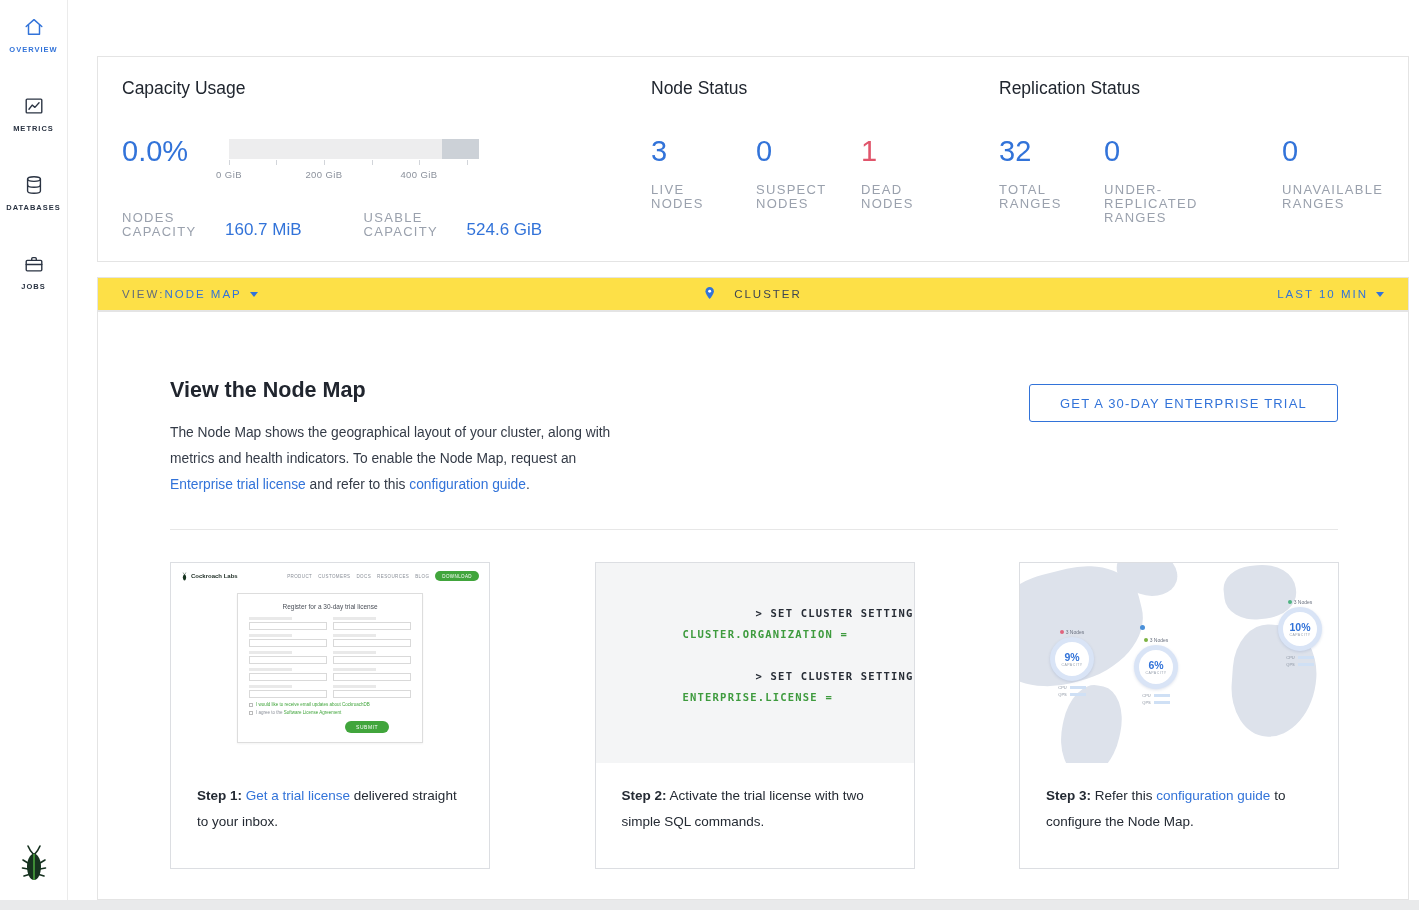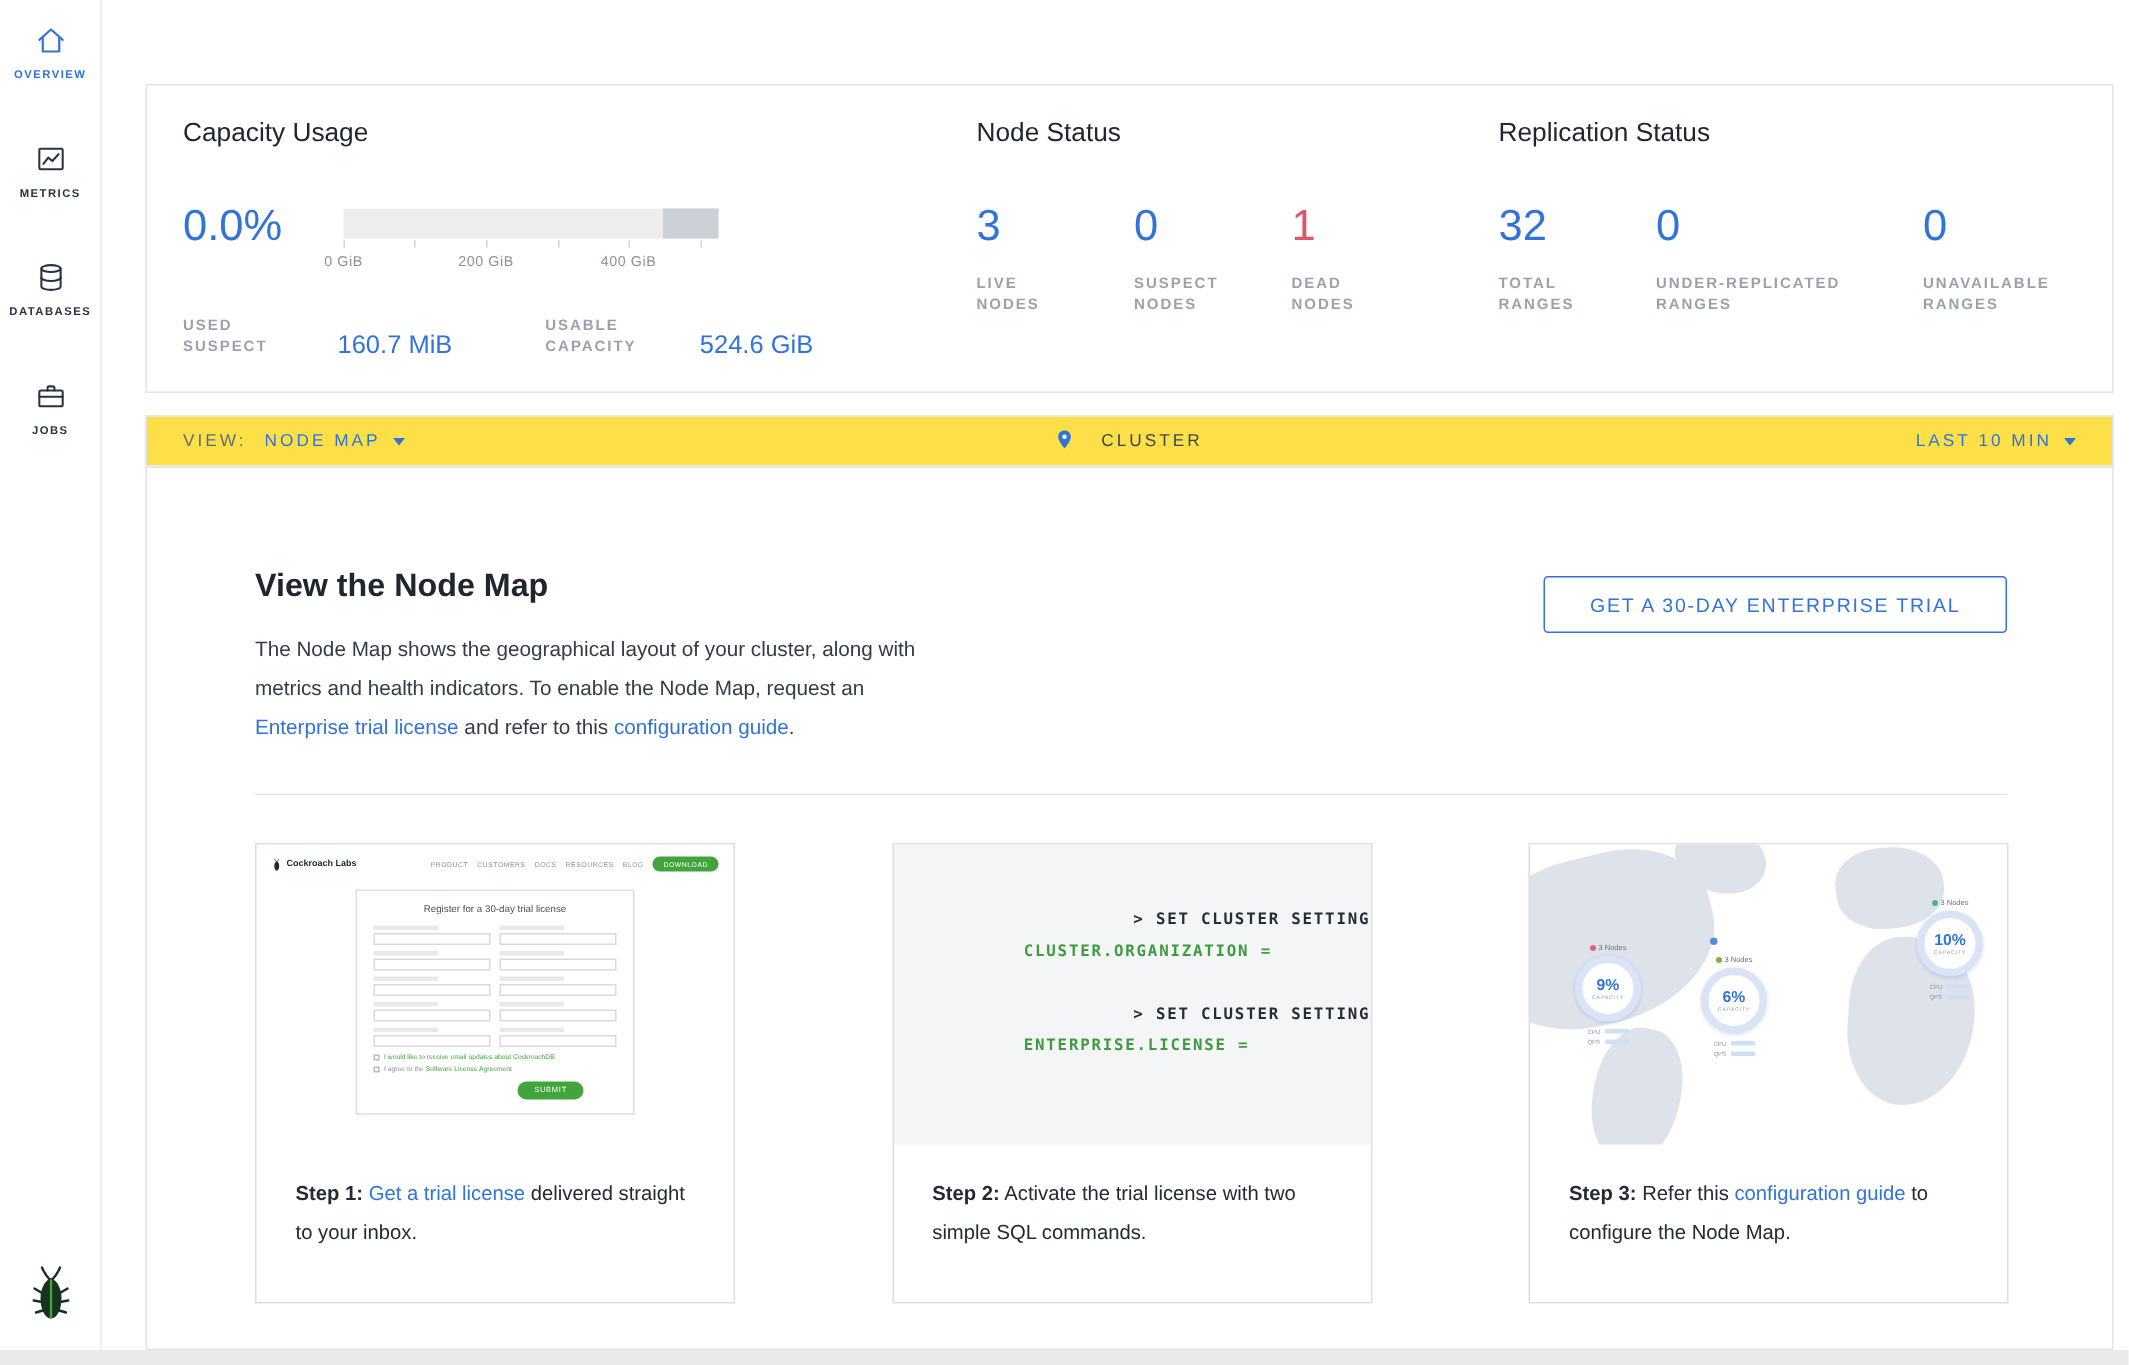--- a/index.html
+++ b/index.html
@@ -32,37 +32,37 @@
   .sec.repl { left: 901px; }
   .cap-row { display: flex; margin-top: 37px; }
   .cap-pct { font-size: 29px; color: #3273d9; width: 107px; line-height: 30px; }
   .bar-track { width: 250px; height: 20px; background: #ededee; position: relative; margin-top: 3px; }
   .bar-extra { position: absolute; right: 0; top: 0; width: 37px; height: 20px; background: #ccd1d7; }
   .axis { position: relative; width: 250px; height: 28px; }
   .tick { position: absolute; top: 1px; width: 1px; height: 5px; background: #d2d5da; }
   .tick-lbl { position: absolute; top: 10px; transform: translateX(-50%);
     font-size: 9.5px; color: #8b919c; letter-spacing: .4px; white-space: nowrap; }
   .cap-footer { display: flex; align-items: flex-end; margin-top: 24px; }
-  .lbl { font-size: 10px; letter-spacing: 1.3px; color: #9aa1ad; line-height: 14px; font-weight: 700; }
+  .lbl { font-size: 13px; letter-spacing: 1.3px; color: #9aa1ad; line-height: 14px; font-weight: 400; }
   .w85 { width: 85px; } .w56 { width: 56px; } .w130 { width: 130px; } .w90 { width: 90px; }
   .val { font-size: 17px; color: #3273d9; margin-left: 18px; position: relative; top: 1px; }
   .val.first { margin-right: 62px; }
   .stats { display: flex; margin-top: 37px; }
   .stat { width: 105px; }
   .stat.wide { width: 178px; } .stat.mid { width: 130px; }
   .stat .num { font-size: 29px; line-height: 30px; color: #3273d9; }
   .stat .num.red { color: #e0556b; }
   .stat .lbl { display: block; margin-top: 17px; }
   
   .view-bar { position: absolute; left: 29px; top: 277px; width: 1312px; height: 34px;
     background: #fde047; border: 1px solid #e4e4e4; display: flex; align-items: center;
     justify-content: space-between; padding: 0 24px; }
   .vb-left, .vb-right { display: flex; align-items: center; cursor: pointer; }
   .vb-label { font-size: 11.5px; letter-spacing: 2px; color: #626b7a; }
-  .vb-value { font-size: 11.5px; letter-spacing: 2px; color: #3273d9; margin-left: 12px; font-weight: 500; }
+  .vb-value { font-size: 11.5px; letter-spacing: 2px; color: #3273d9; font-weight: 500; }
   .caret { width: 0; height: 0; border-left: 4px solid transparent; border-right: 4px solid transparent;
     border-top: 5px solid #3273d9; margin-left: 8px; display: inline-block; }
   .vb-center { position: absolute; left: 50%; transform: translateX(-50%); display: flex;
     align-items: center; gap: 19px; font-size: 11.5px; letter-spacing: 2px; color: #3d4553;
     font-weight: 500; cursor: pointer; }
   .vb-right { font-size: 11.5px; letter-spacing: 2px; color: #3273d9; font-weight: 500; }
   
   .map-panel { position: absolute; left: 29px; top: 311px; width: 1312px; height: 589px;
     background: #fff; border: 1px solid #e4e4e4; }
   .map-panel h2 { position: absolute; left: 72px; top: 66px; margin: 0;
@@ -211,21 +211,21 @@
               <div class="tick" style="left:143px"></div>
             <div class="tick" style="left:190px"></div>
               <div class="tick" style="left:238px"></div>
             <span class="tick-lbl" style="left:0">0 GiB</span>
             <span class="tick-lbl" style="left:95px">200 GiB</span>
             <span class="tick-lbl" style="left:190px">400 GiB</span>
           </div>
         </div>
       </div>
       <div class="cap-footer">
-        <span class="lbl w85">USED SUSPECT</span>
+        <span class="lbl w85">NODES CAPACITY</span>
         <span class="val first">160.7 MiB</span>
         <span class="lbl w85">USABLE CAPACITY</span>
         <span class="val">524.6 GiB</span>
       </div>
     </div>
 
     <div class="sec nodes">
       <div class="sec-title">Node Status</div>
       <div class="stats">
         <div class="stat">

